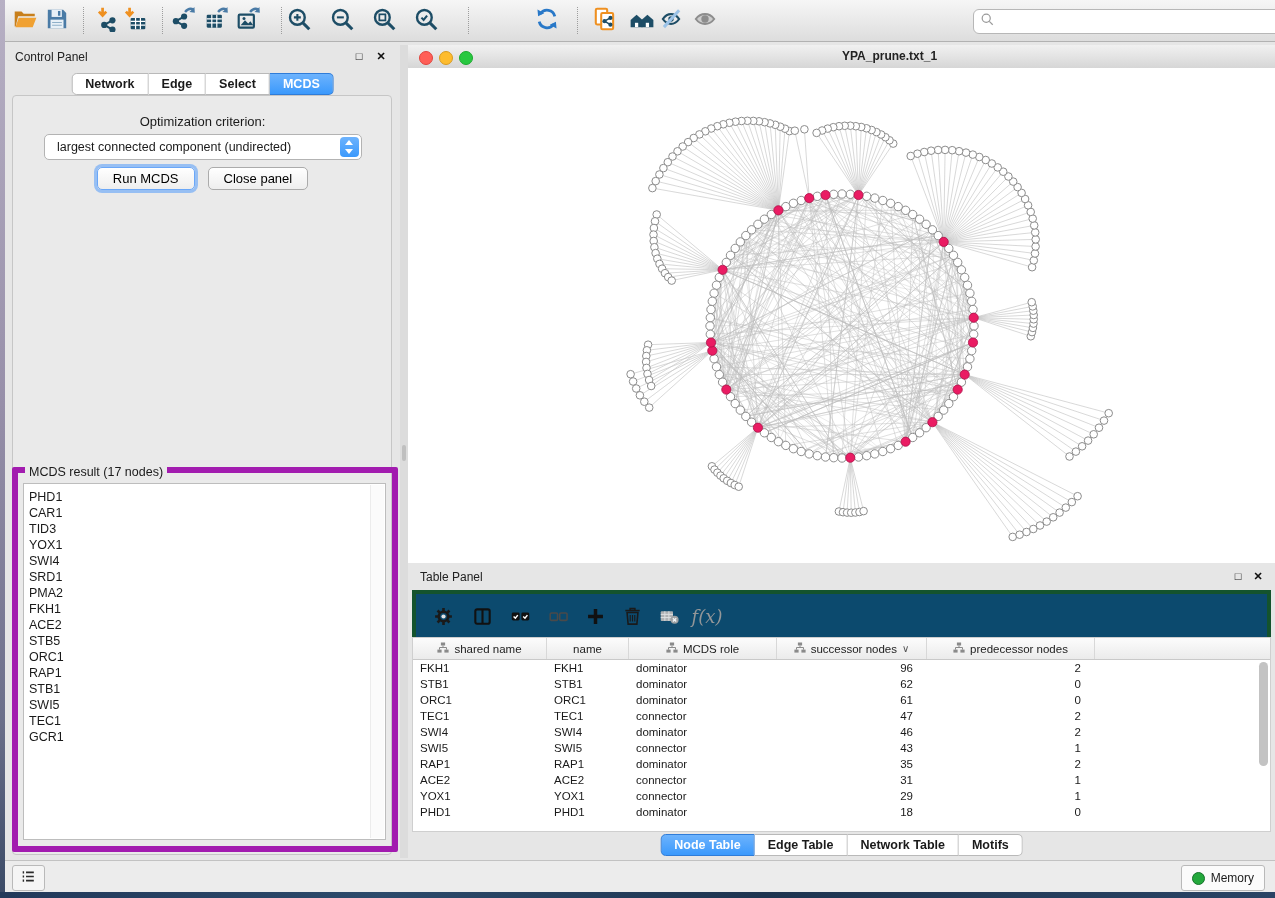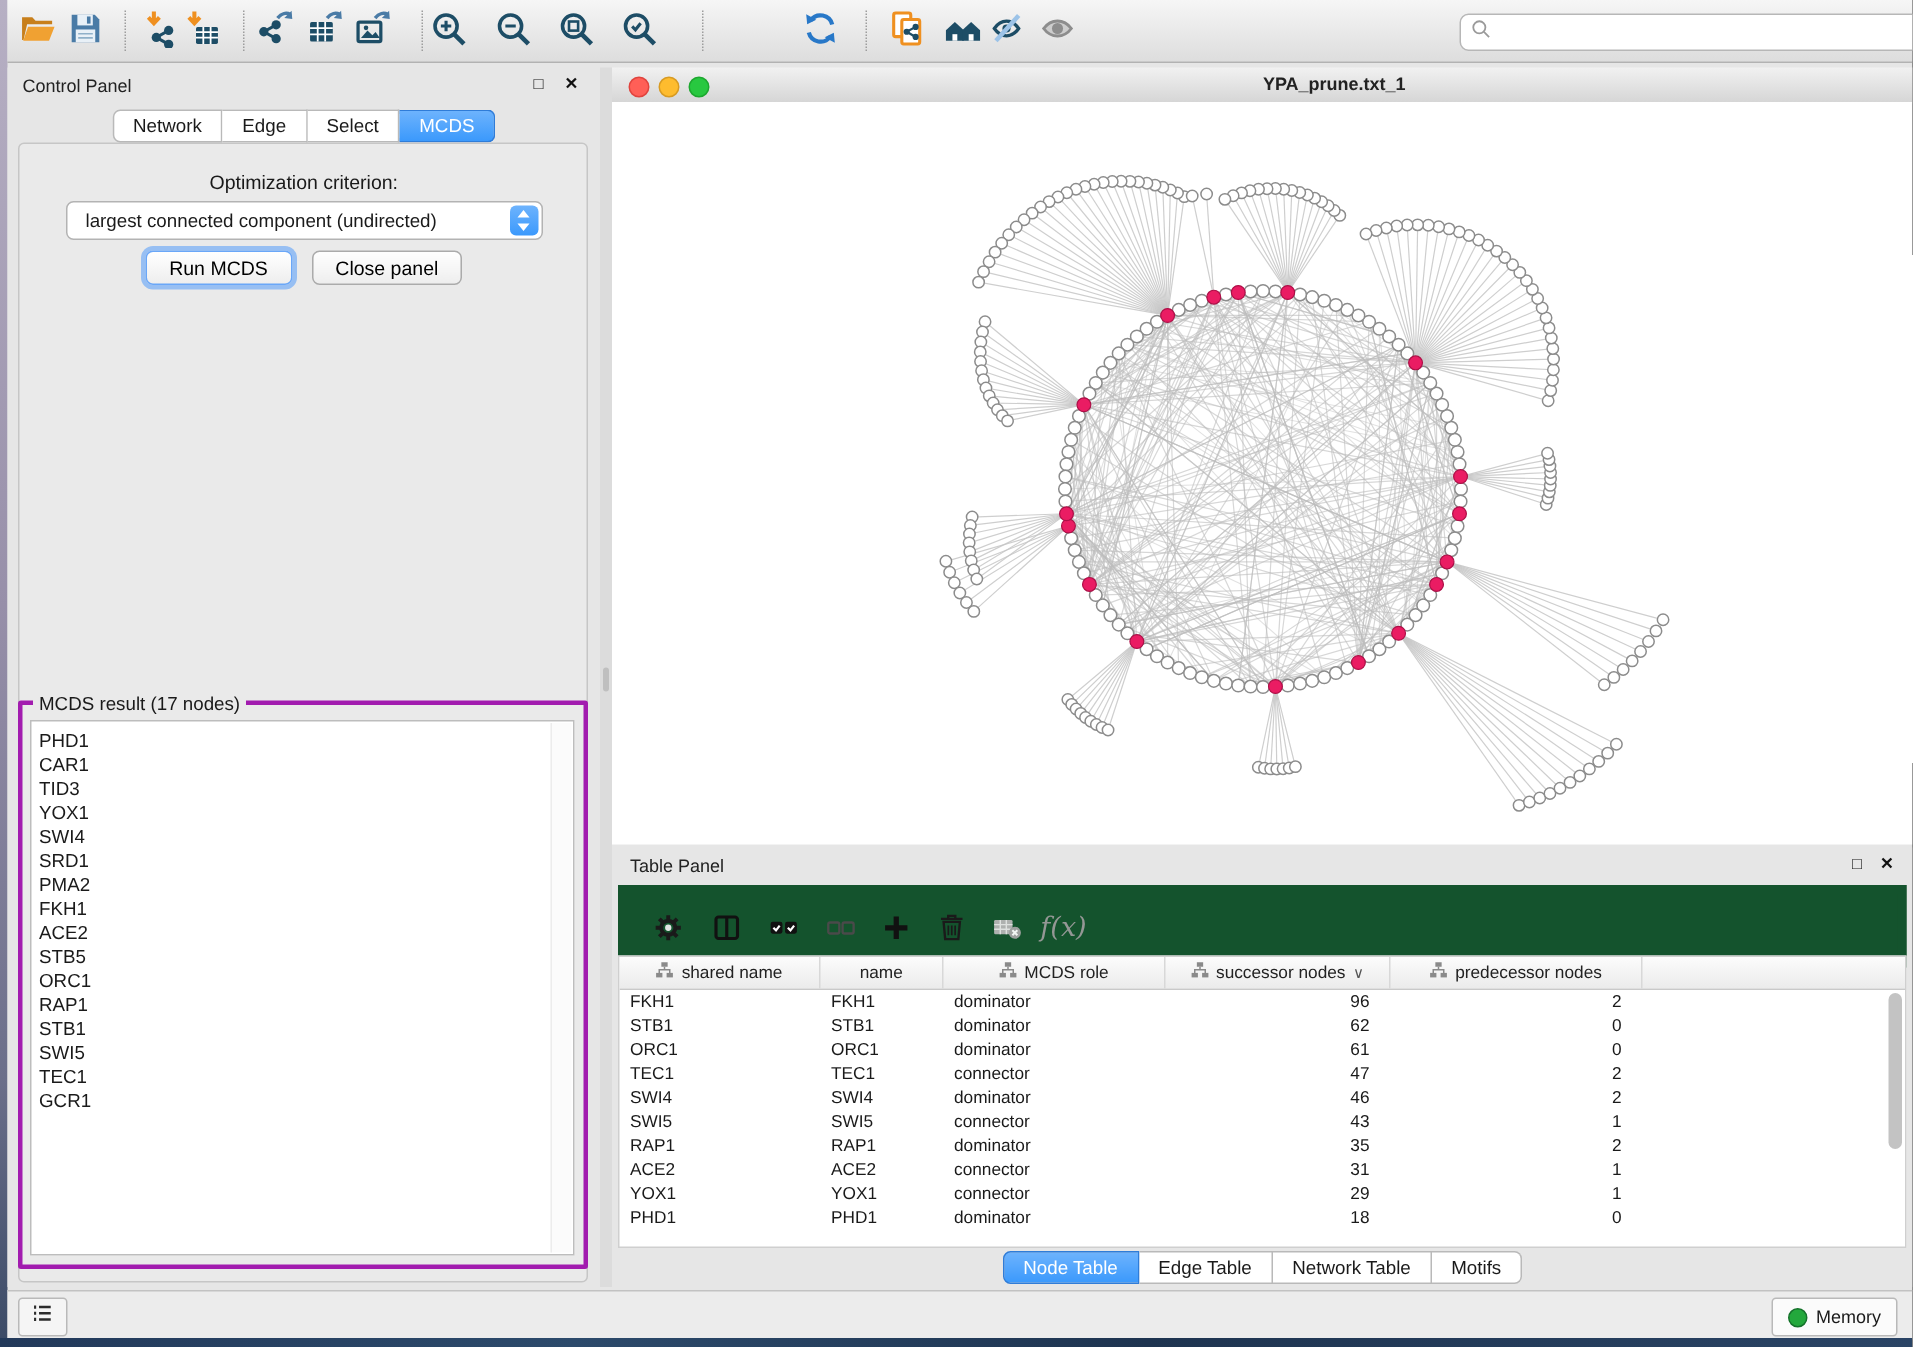--- a/index.html
+++ b/index.html
@@ -23,57 +23,57 @@
   
   .panel-header{position:absolute;left:0;top:0;right:0;height:23px;font-size:12px;color:#222;}
   .panel-header .ttl{position:absolute;left:10px;top:5px;}
   .win-ctl{position:absolute;top:4px;width:14px;height:14px;font-size:11px;line-height:14px;text-align:center;
            color:#111;cursor:pointer;font-weight:700;}
   
   .cp{position:absolute;left:5px;top:45px;width:395px;height:813px;background:#e6e6e6;}
   .cp-content{position:absolute;left:7px;right:8px;top:50px;height:758px;background:#eaeaea;
               border:1px solid #c6c6c6;border-radius:4px;}
   .cp-tabs{position:absolute;top:28px;left:50%;transform:translateX(-50%);display:flex;z-index:3;}
-  .seg-tab{background:#fff;border:1px solid #b9b9b9;border-left-width:0;padding:3px 13px;font-size:12.5px;cursor:pointer;white-space:nowrap;}
+  .seg-tab{background:#fff;border:1px solid #b9b9b9;border-left-width:0;padding:3px 13px;font-size:12.5px;cursor:pointer;white-space:nowrap;font-weight:bold;}
   .seg-tab:first-child{border-left-width:1px;border-radius:5px 0 0 5px;}
   .seg-tab:last-child{border-radius:0 5px 5px 0;}
   .seg-tab.sel{background:linear-gradient(var(--accent-hi),var(--accent));color:#fff;border-color:#2f7cd8;}
   .opt-label{position:absolute;left:0;right:0;top:69px;text-align:center;font-size:13px;}
   .dropdown{position:absolute;left:39px;top:89px;width:316px;height:24px;background:#fff;border:1px solid #b3b3b3;
             border-radius:5px;display:flex;align-items:center;cursor:pointer;}
   .dd-text{flex:1;font-size:12.5px;padding-left:12px;white-space:nowrap;overflow:hidden;}
   .dd-step{width:19px;height:20px;margin-right:2px;border-radius:4px;flex:0 0 auto;
            background:linear-gradient(var(--accent-hi),var(--accent));position:relative;}
   .dd-step:before,.dd-step:after{content:"";position:absolute;left:5px;border-left:4.5px solid transparent;border-right:4.5px solid transparent;}
   .dd-step:before{top:3px;border-bottom:5px solid #fff;}
   .dd-step:after{bottom:3px;border-top:5px solid #fff;}
   .btn-row{position:absolute;left:0;right:0;top:122px;display:flex;justify-content:center;gap:13px;}
   .mac-btn{background:linear-gradient(#ffffff,#eeeeee);border:1px solid #ababab;border-radius:5px;
            font-size:13px;padding:3px 15px;font-family:"Liberation Sans",sans-serif;cursor:pointer;}
   .mac-btn.focused{box-shadow:0 0 0 3px rgba(106,167,248,.65);border-color:#6aa7f8;}
-  .groupbox{position:absolute;left:7px;width:374px;top:422px;height:373px;border:3px solid #a21caf;border-radius:2px;}
+  .groupbox{position:absolute;left:7px;width:374px;top:422px;height:373px;border:6px solid #a21caf;border-radius:2px;}
   .groupbox .legend{position:absolute;top:-8px;left:7px;background:#eaeaea;padding:0 4px;font-size:12.5px;}
   .mcds-list{position:absolute;left:5px;right:6px;top:10px;bottom:6px;background:#fff;border:1px solid #bdbdbd;overflow:hidden;}
   .mcds-track{position:absolute;top:1px;bottom:1px;right:1px;width:13px;background:#fbfbfb;border-left:1px solid #ececec;}
   .mcds-item{font-size:12.5px;line-height:16px;padding-left:5px;cursor:default;}
   .mcds-list .pad{height:5px;}
   
   .vsplit{position:absolute;left:400px;top:45px;width:8px;height:813px;background:#dcdcdc;}
   .vsplit .grip{position:absolute;left:2px;top:400px;width:4px;height:16px;background:#bfbfbf;border-radius:2px;}
   
   .net{position:absolute;left:408px;top:45px;width:963px;height:518px;}
   .net-title{position:absolute;left:0;top:0;right:0;height:23px;
              background:linear-gradient(#f1f1f1,#d6d6d6);border-bottom:1px solid #a9a9a9;}
   .tl{position:absolute;top:6px;width:12px;height:12px;border-radius:50%;}
   .net-title .name{position:absolute;left:0;right:0;top:4px;text-align:center;font-size:12px;font-weight:700;color:#222;}
   .net-canvas{position:absolute;left:0;top:23px;width:867px;height:495px;background:#fff;cursor:crosshair;}
   .net-canvas svg{display:block;}
   
   .tp{position:absolute;left:408px;top:565px;width:867px;height:293px;background:#e6e6e6;}
-  .tp-toolbar{position:absolute;left:4px;right:4px;top:25px;height:43px;background:#14532d;border:6px solid #14532d;}
+  .tp-toolbar{position:absolute;left:4px;right:4px;top:25px;height:43px;background:#0c4a6e;border:4px solid #14532d;}
   .tp-tool{position:absolute;top:9px;width:26px;height:26px;display:flex;align-items:center;justify-content:center;cursor:pointer;}
   .tp-tool svg{width:21px;height:21px;}
   .tp-tool.disabled{opacity:.95;cursor:default;}
   .fx{font-family:"DejaVu Serif",serif;font-style:italic;font-size:18px;color:#9b9b9b;}
   .tp-table{position:absolute;left:4px;right:4px;top:72px;height:193px;background:#fff;border:1px solid #cfcfcf;overflow:hidden;}
   .th-row{display:flex;height:21px;background:linear-gradient(#fcfcfc,#ebebeb);border-bottom:1px solid #c9c9c9;}
   .th{display:flex;align-items:center;justify-content:center;gap:5px;font-size:11.5px;color:#222;
       border-right:1px solid #d8d8d8;box-sizing:border-box;cursor:pointer;}
   .th svg{width:12px;height:12px;}
   .th .sort{color:#555;font-size:10px;}

